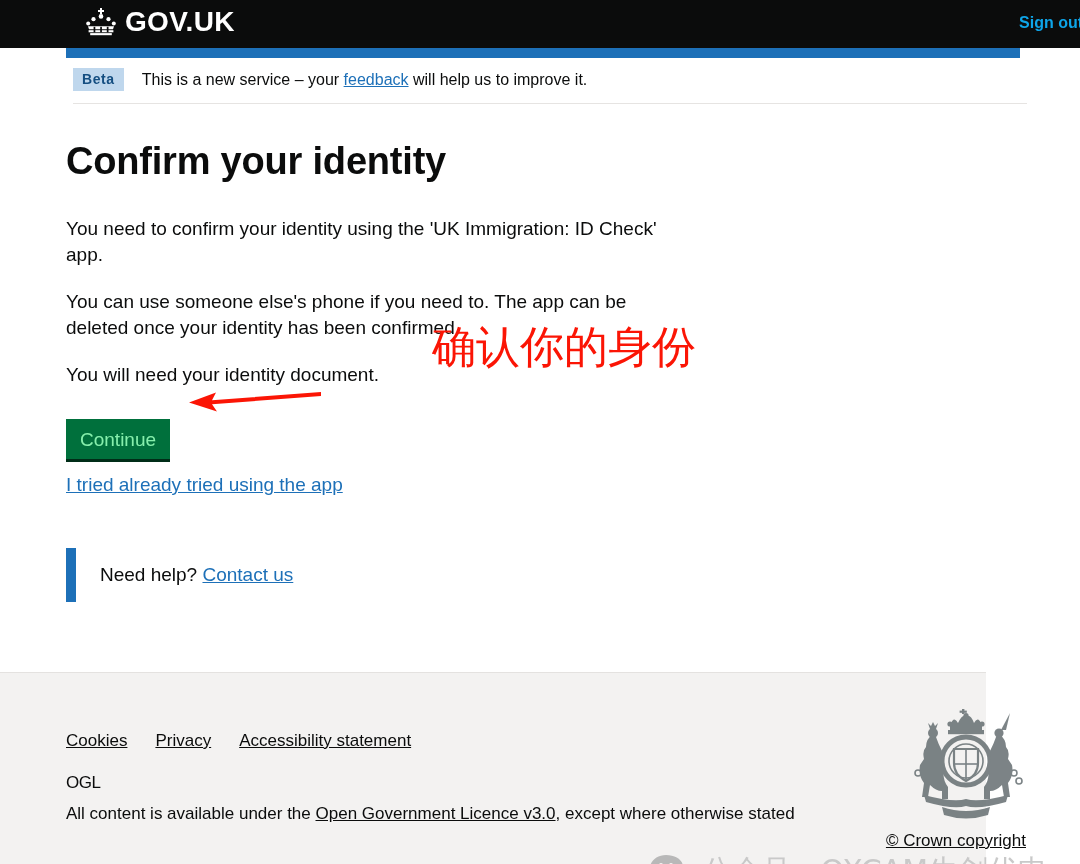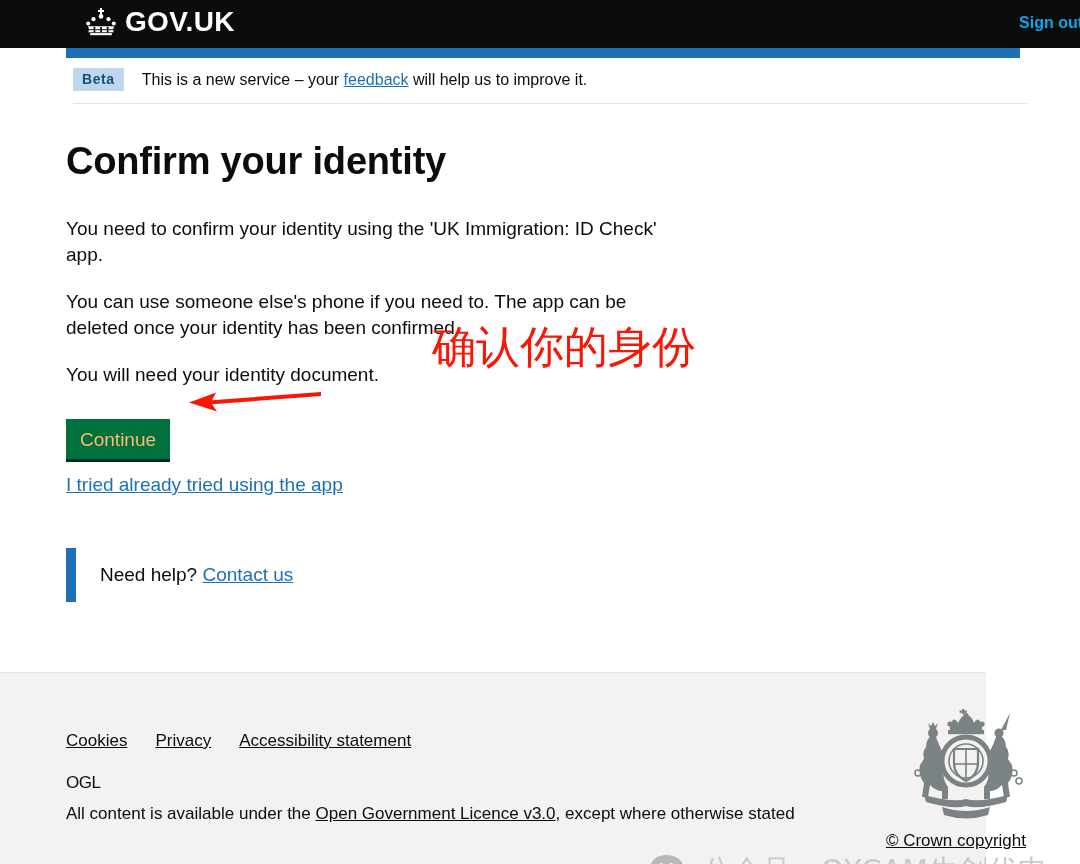--- a/index.html
+++ b/index.html
@@ -131,21 +131,21 @@
     line-height: 26px;
     color: #0b0c0c;
     margin: 0 0 21px 0;
     max-width: 620px;
   }
 
   
   .btn-continue {
     display: inline-block;
     background: #00703c;
-    color: #fdba74;
+    color: #86efac;
     font-size: 19px;
     line-height: 19px;
     font-family: "Liberation Sans", sans-serif;
     border: none;
     border-bottom: 3px solid #002d18;
     padding: 11px 14px 10px 14px;
     margin-top: 10px;
     cursor: pointer;
     box-sizing: border-box;
   }

